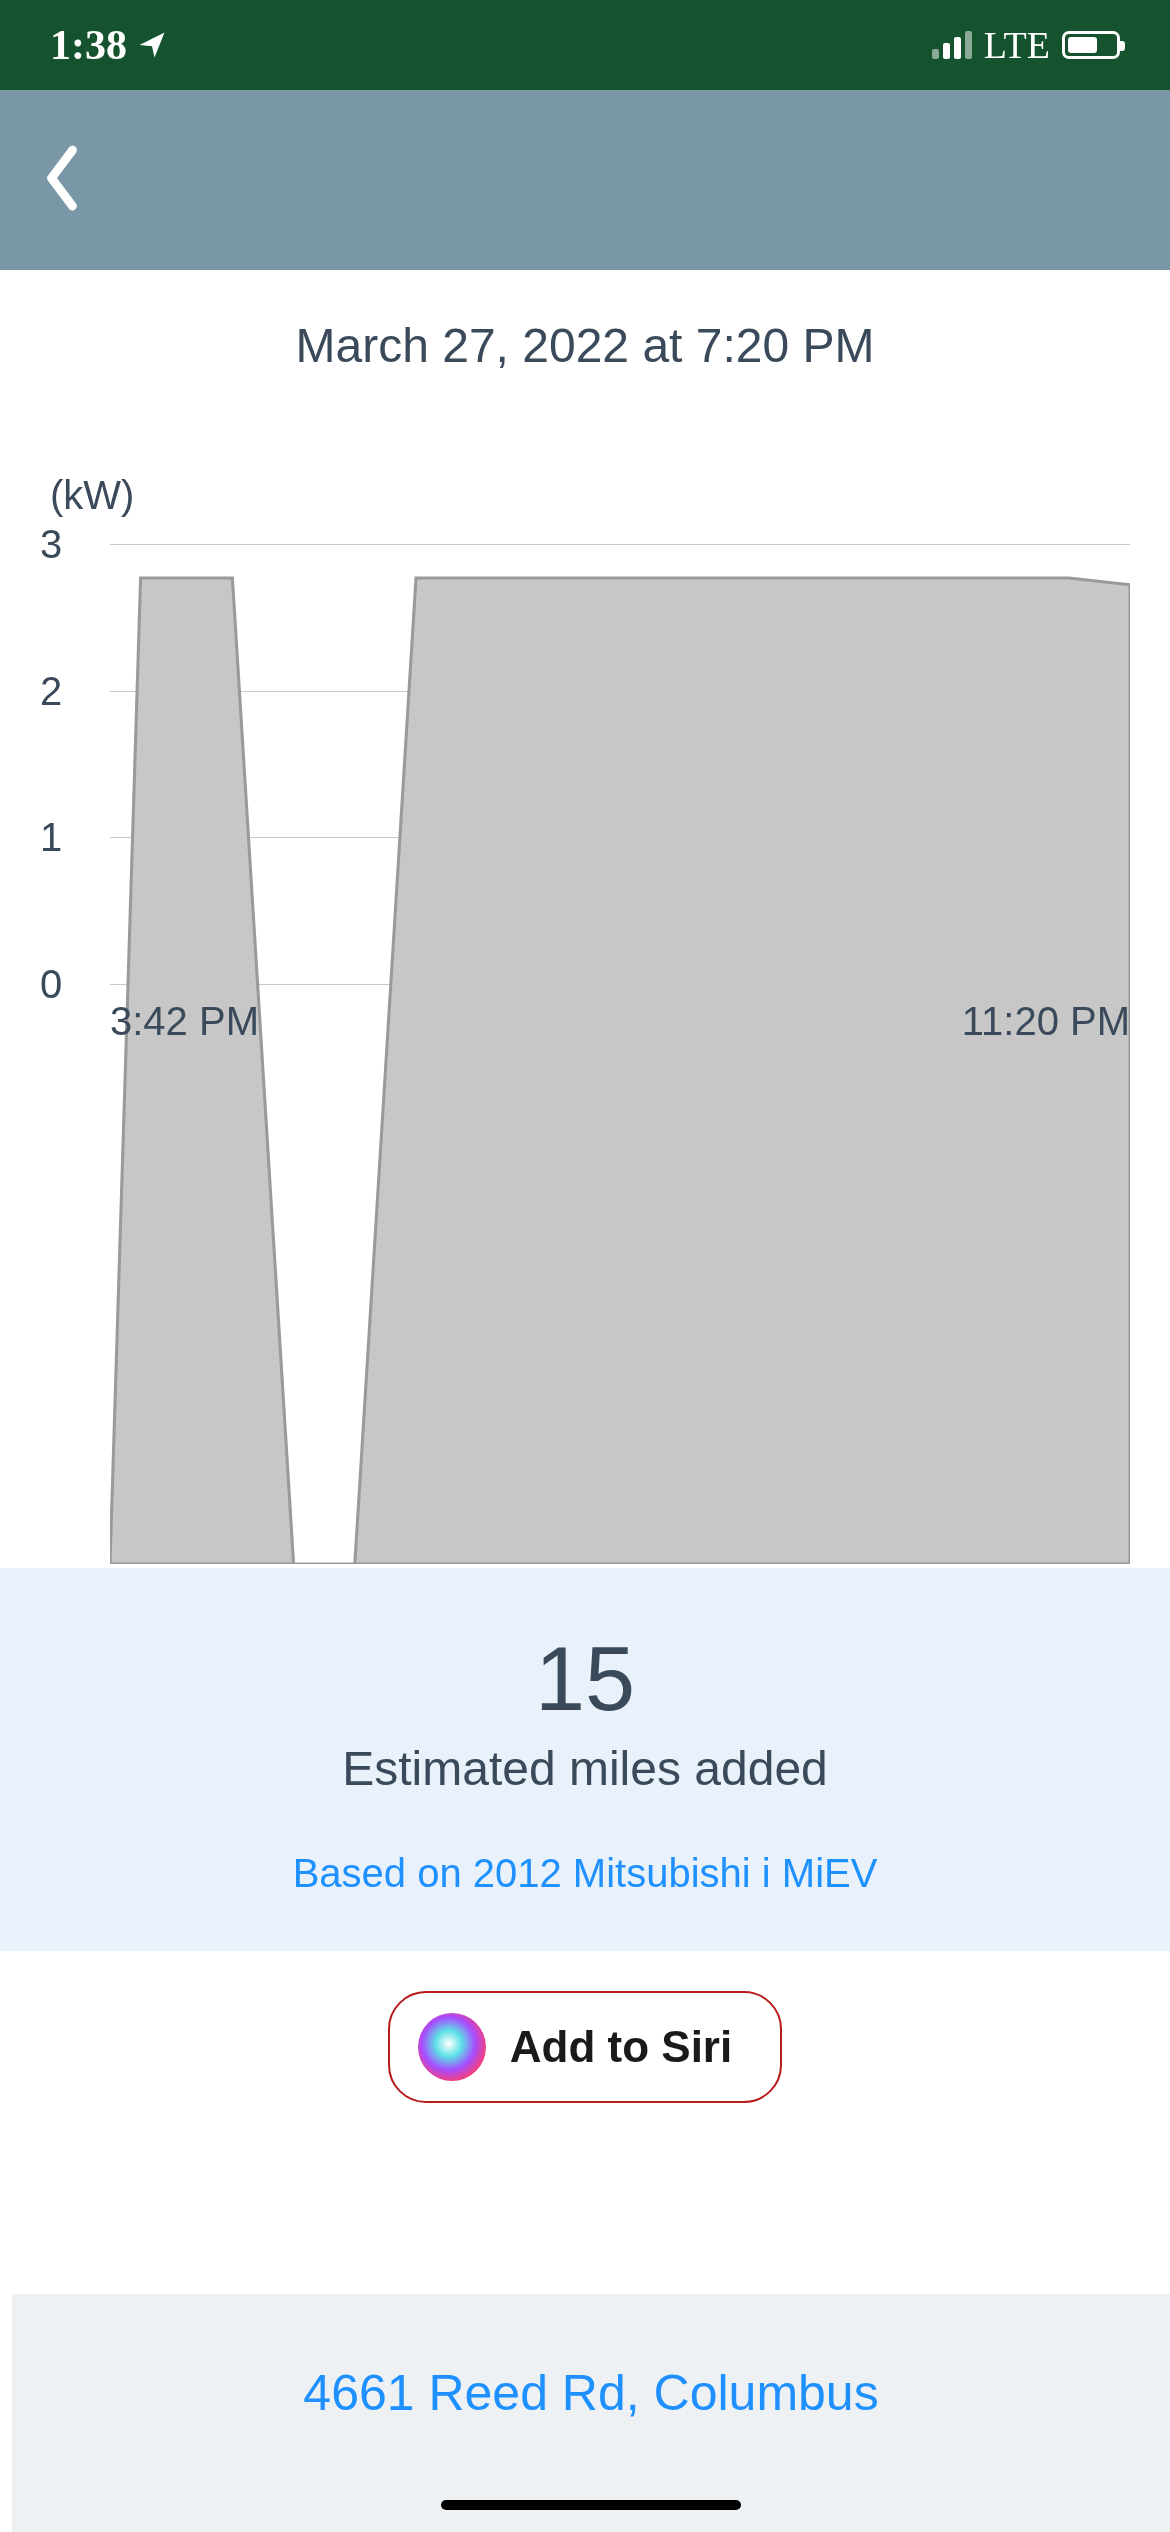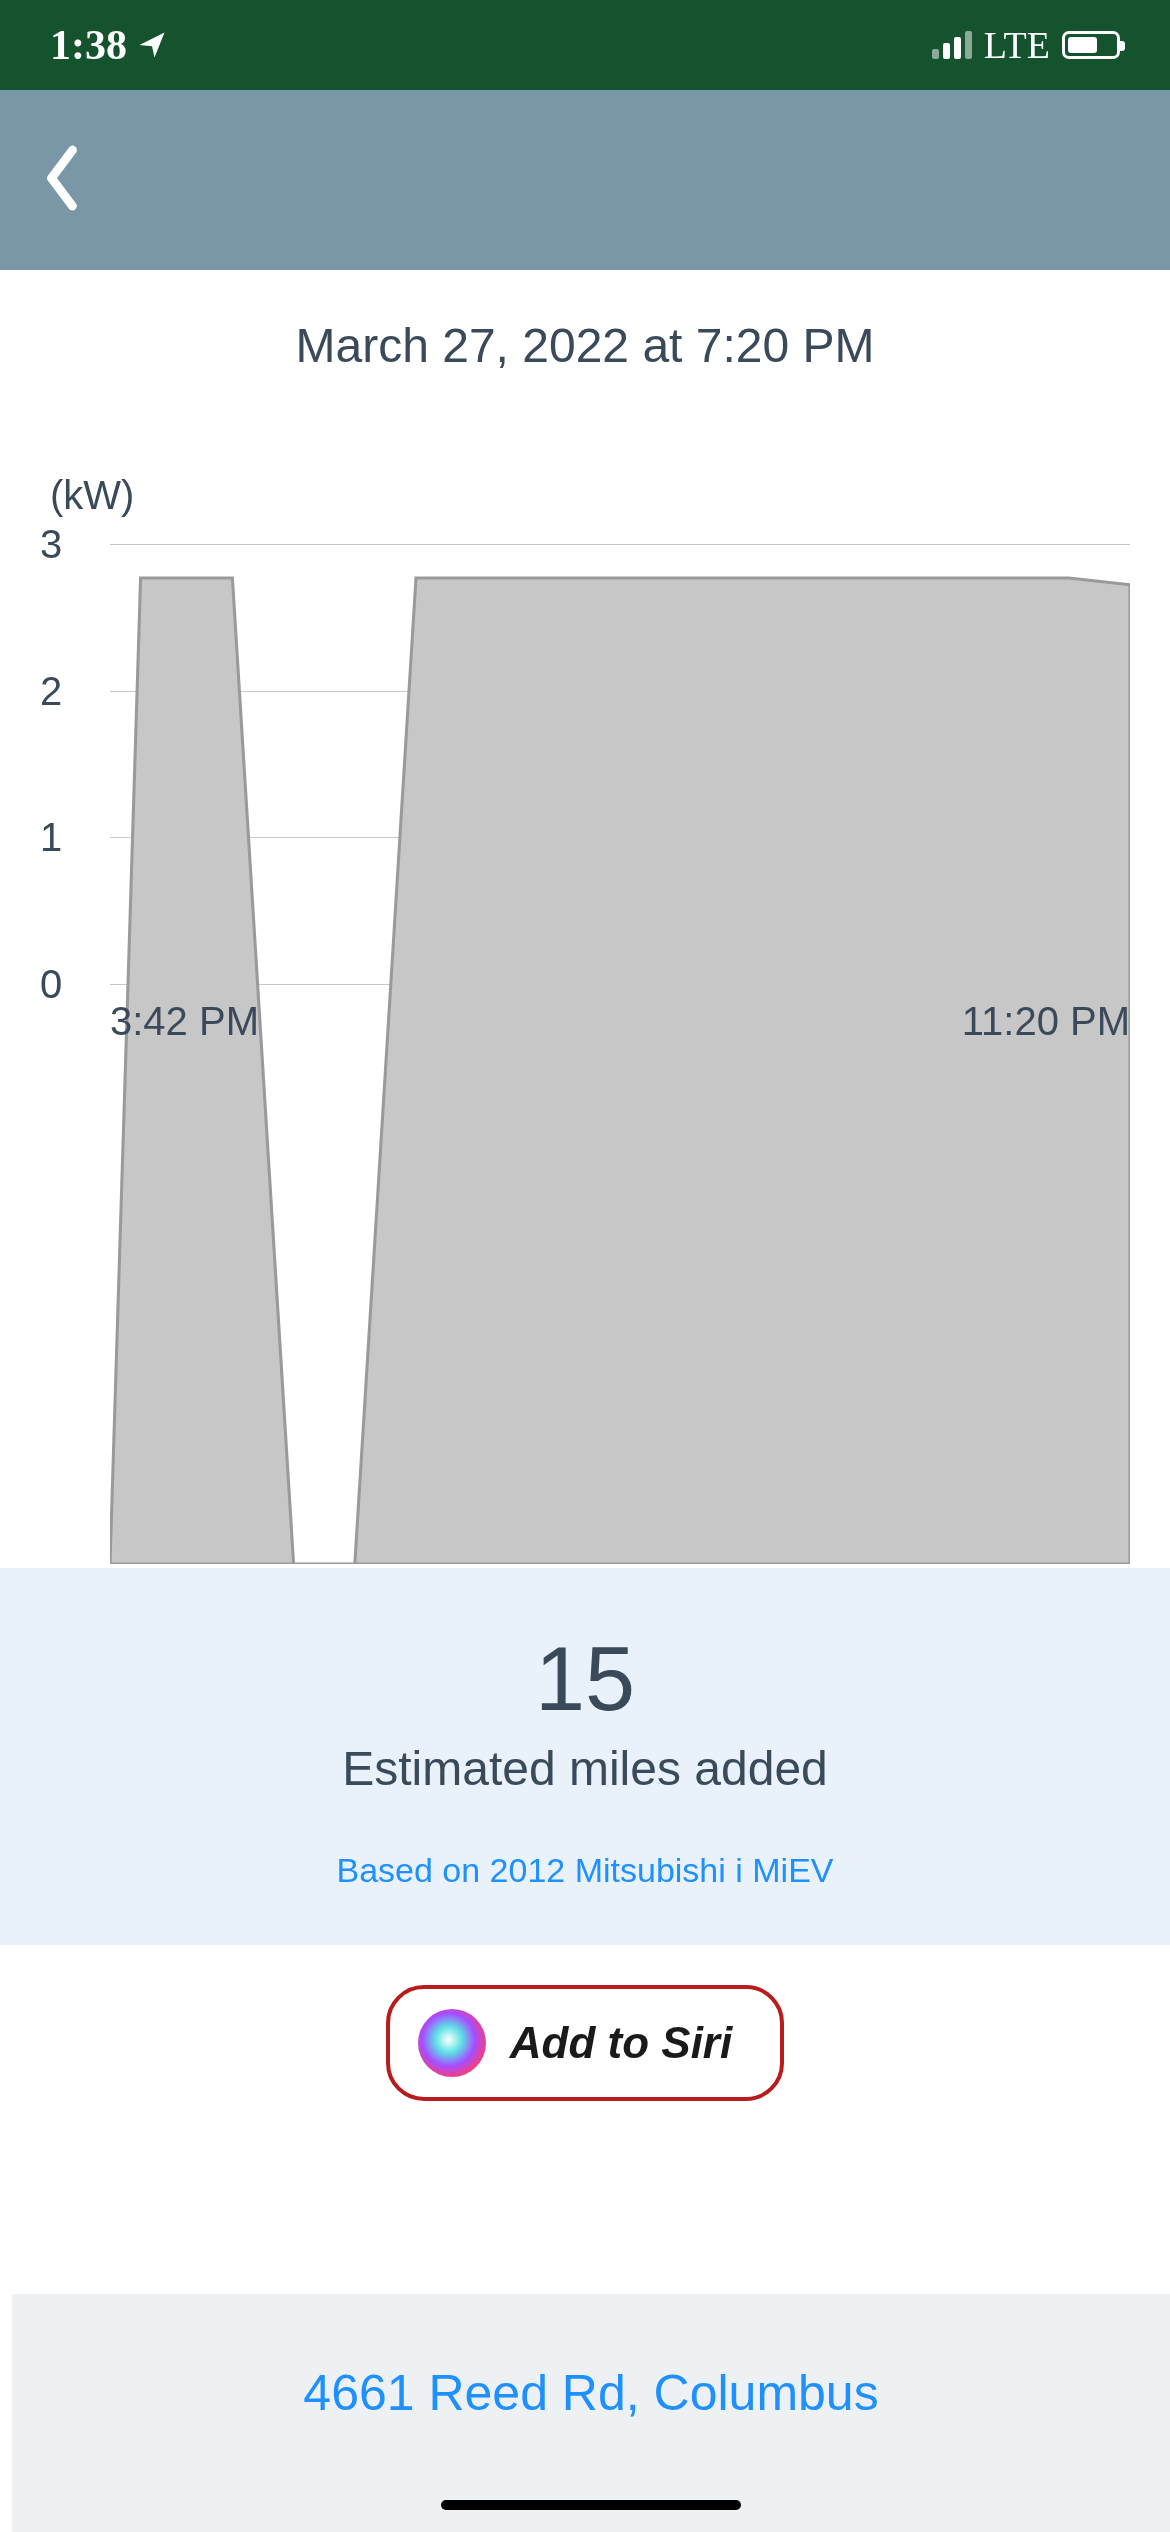--- a/index.html
+++ b/index.html
@@ -118,39 +118,38 @@
       font-size: 90px;
       color: #3a4a5a;
       font-weight: 400;
     }
     .miles-label {
       font-size: 48px;
       color: #3a4a5a;
       margin-top: 10px;
     }
     .miles-basis {
-      font-size: 34px;
+      font-size: 40px;
       color: #1e90ff;
       margin-top: 55px;
     }
     .siri-row {
       display: flex;
       justify-content: center;
       padding: 40px 0;
       background: #ffffff;
     }
     .siri-button {
       display: flex;
       align-items: center;
       gap: 24px;
-      border: 4px solid #b91c1c;
+      border: 2px solid #b91c1c;
       border-radius: 38px;
       padding: 20px 48px 20px 28px;
       background: #ffffff;
-      font-style: italic;
     }
     .siri-orb {
       width: 68px;
       height: 68px;
       border-radius: 50%;
       background: radial-gradient(circle at 45% 45%, #ffffff 0%, #5ce1e6 25%, #a64dff 50%, #ff3b6b 75%, #1a1a2e 100%);
     }
     .siri-label {
       font-size: 44px;
       font-weight: 600;

